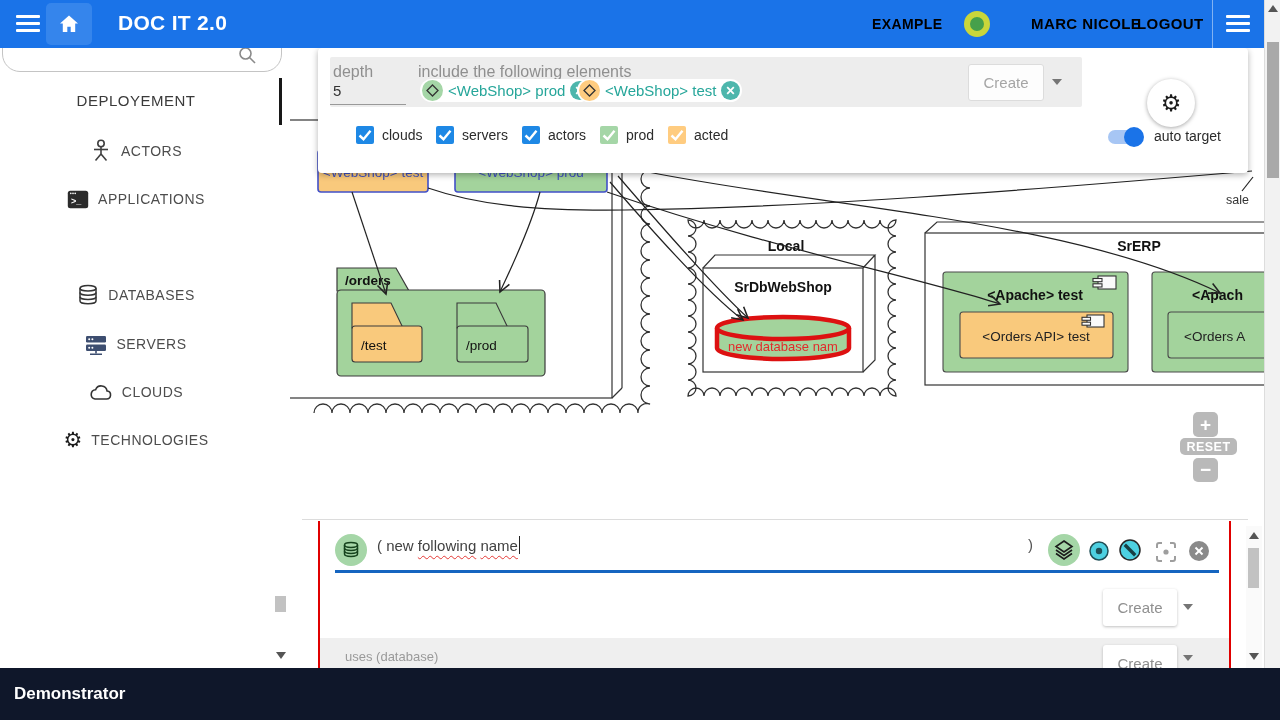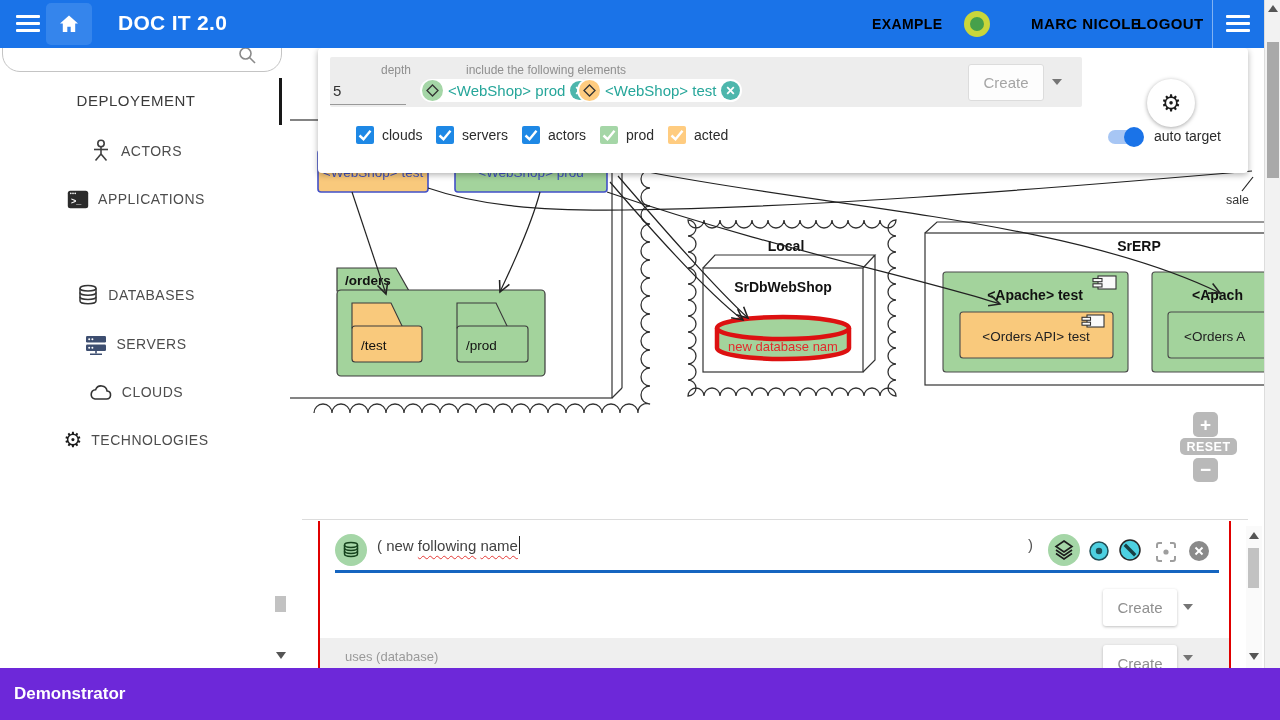--- a/index.html
+++ b/index.html
@@ -15,21 +15,21 @@
   .hdr-txt { color:#000000; font-weight:bold; font-size:15px; letter-spacing:.4px; }
   
   .sidebar { position:absolute; left:0; top:48px; width:272px; height:620px; background:#fff; z-index:5; }
   .searchbox { position:absolute; left:2px; top:-24px; width:280px; height:48px; border:1.5px solid #c4c4c4; border-radius:18px; background:#fff; }
   .nav-item { position:absolute; left:0; width:272px; height:30px; display:flex; align-items:center; justify-content:center; gap:9px; cursor:pointer; }
   .nav-label { font-size:14px; color:#4d4d4d; letter-spacing:.5px; }
   .section-title { position:absolute; left:0; top:44px; width:272px; text-align:center; font-size:15px; color:#3a3a3a; letter-spacing:.5px; }
   
   .card { position:absolute; left:318px; top:48px; width:930px; height:125px; background:#fff; border-radius:4px; box-shadow:0 2px 6px rgba(0,0,0,.3); z-index:15; }
   .graystrip { position:absolute; left:12px; top:9px; width:752px; height:50px; background:#ededed; border-radius:2px; }
-  .small-lbl { font-size:12px; color:#8f8f8f;margin-left:48px; }
+  .small-lbl { font-size:16px; color:#8f8f8f; }
   .chip { position:absolute; top:31px; height:23px; display:flex; align-items:center; background:#fff; border-radius:12px; padding:0 2px; }
   .chip-label { font-size:15px; color:#26a69a; margin:0 5px; white-space:nowrap; }
   .btn-create { background:#fdfdfd; border:1px solid #dcdcdc; border-radius:3px; color:#a5a5a5; font-size:15px; display:flex; align-items:center; justify-content:center; cursor:pointer; }
   .caret { width:0; height:0; border-left:5px solid transparent; border-right:5px solid transparent; border-top:6px solid #757575; }
   .cb { position:absolute; top:78px; display:flex; align-items:center; gap:8px; cursor:pointer; }
   .cb-box { width:18px; height:18px; border-radius:2px; display:flex; align-items:center; justify-content:center; }
   .cb-lbl { font-size:14px; color:#2b2b2b; }
   .fab { position:absolute; left:829px; top:31px; width:48px; height:48px; border-radius:50%; background:#fff; box-shadow:0 1px 4px rgba(0,0,0,.35); display:flex; align-items:center; justify-content:center; cursor:pointer; }
   .gear-glyph { font-family:"DejaVu Sans", sans-serif; font-size:23px; color:#1c1c1c; line-height:1; }
   
@@ -38,21 +38,21 @@
   .bpanel { position:absolute; left:318px; top:521px; width:913px; height:147px; background:#fff; border-left:2px solid #e00000; border-right:2px solid #e00000; overflow:hidden; z-index:6; }
   .rel-row { position:absolute; left:0; width:909px; height:55px; background:#efefef; }
   .rel-lbl { position:absolute; left:25px; top:11px; font-size:13px; color:#9a9a9a; }
   .squiggle { text-decoration:underline; text-decoration-style:wavy; text-decoration-color:#e53935; text-decoration-thickness:1px; text-underline-offset:4px; }
   .icon-btn { position:absolute; cursor:pointer; }
   
   .sb-track-right { position:absolute; left:1264px; top:0; width:16px; height:668px; background:#f2f2f2; border-left:1px solid #ddd; z-index:25; }
   .tri-up { width:0; height:0; border-left:5px solid transparent; border-right:5px solid transparent; border-bottom:7px solid #555; }
   .tri-down { width:0; height:0; border-left:5px solid transparent; border-right:5px solid transparent; border-top:7px solid #555; }
   
-  .statusbar { position:absolute; left:0; top:668px; width:1280px; height:52px; background:#6d28d9; z-index:30; display:flex; align-items:center; }
+  .statusbar { position:absolute; left:0; top:668px; width:1280px; height:52px; background:#0f172a; z-index:30; display:flex; align-items:center; }
   .statusbar span { color:#fff; font-weight:bold; font-size:17px; margin-left:14px; }
   svg text { font-family:"Liberation Sans", sans-serif; }
 </style>
 </head>
 <body>
 
 <div class="app">
 
   <div class="abs" style="left:290px; top:48px; width:974px; height:472px; background:#fff; z-index:1;">
     <svg width="974" height="472" viewBox="290 48 974 472">

